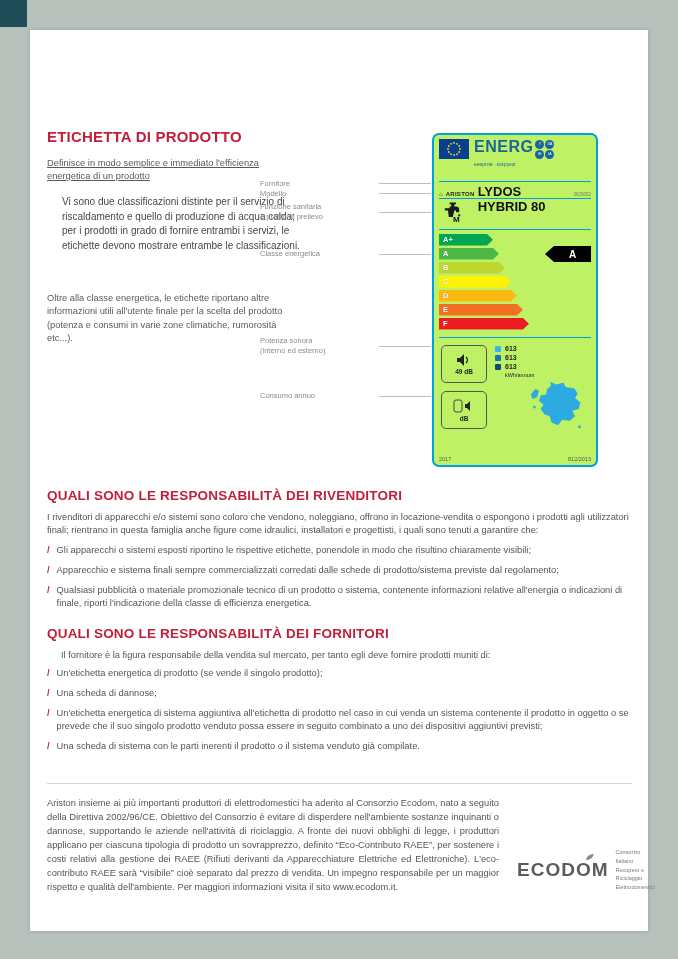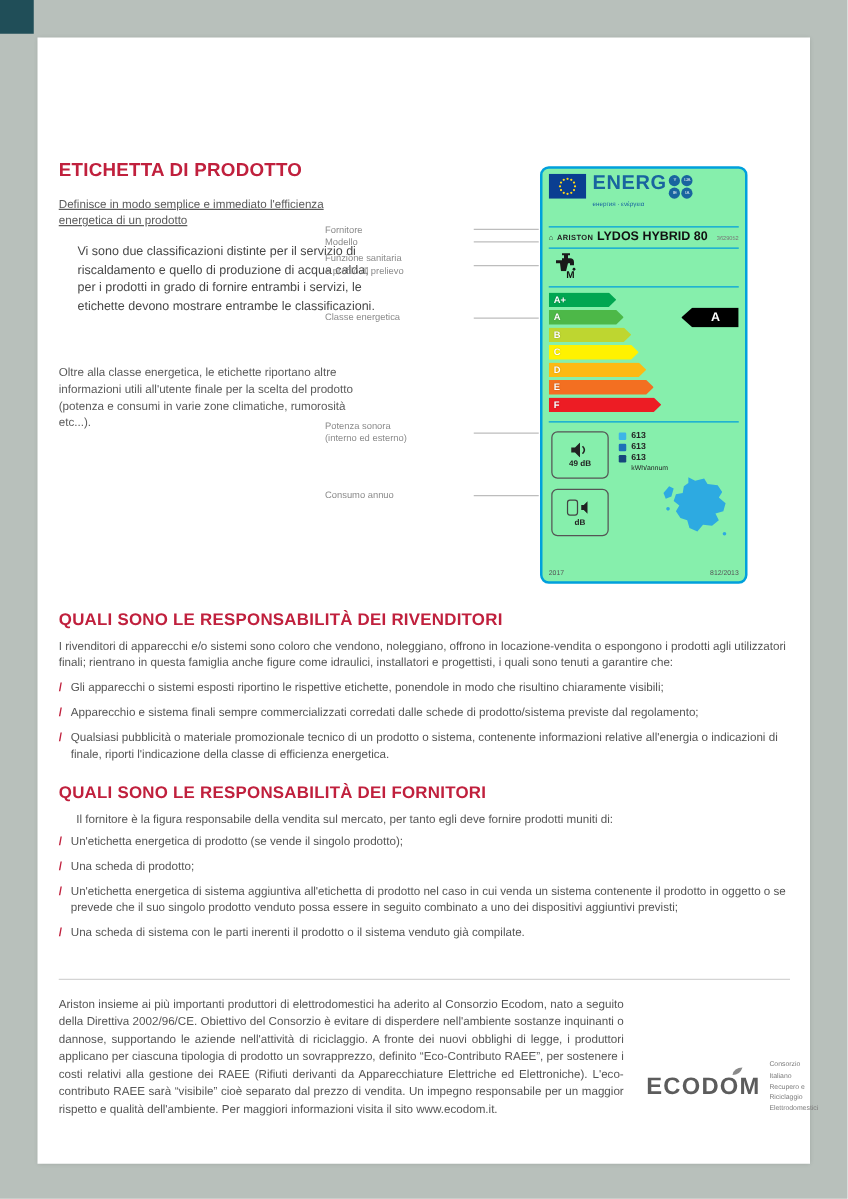--- a/index.html
+++ b/index.html
@@ -12,36 +12,36 @@
   .corner-square{position:absolute;left:0;top:0;width:27px;height:27px;background:#204e58;}
   .page{position:absolute;left:30px;top:30px;width:618px;height:901px;background:#ffffff;box-shadow:0 0 4px rgba(0,0,0,.15);}
 
   
   .doc-title{position:absolute;left:17px;top:98px;font-size:15px;font-weight:700;color:#c0203d;letter-spacing:.2px;}
   .lead{position:absolute;left:17px;top:127px;width:228px;font-size:9.3px;color:#5a5a5a;line-height:1.4;text-decoration:underline;}
   .emphasis{position:absolute;left:17px;top:165px;width:245px;font-size:10px;font-weight:400;color:#474747;line-height:1.45;margin-left:15px;}
   .more{position:absolute;left:17px;top:262px;width:248px;font-size:9.3px;color:#5a5a5a;line-height:1.45;}
 
   
-  .energy-label{position:absolute;left:402px;top:103px;width:166px;height:334px;background:#86efac;
+  .energy-label{position:absolute;left:402px;top:103px;width:166px;height:334px;background:#bef264;
     border:2px solid #00a0dc;border-radius:7px;box-sizing:border-box;padding:4px 5px 3px 5px;
     display:flex;flex-direction:column;}
   .el-header{display:flex;gap:5px;align-items:flex-start;height:40px;}
   .el-energ{display:flex;flex-direction:column;}
   .energ-row{display:flex;align-items:flex-start;gap:2px;}
   .energ-word{font-size:16px;font-weight:700;color:#19649f;letter-spacing:.5px;line-height:1;}
   .energ-circles{display:grid;grid-template-columns:repeat(2,9px);grid-gap:1px;margin-top:1px;}
   .energ-circle{width:9px;height:9px;border-radius:50%;background:#19649f;color:#fff;font-size:3.5px;
     display:flex;align-items:center;justify-content:center;line-height:1;}
   .energ-sub{font-size:5px;color:#19649f;margin-top:2px;}
   .el-divider{border-top:1.5px solid #00a0dc;margin:2px 0;}
   .el-brand-row{display:flex;align-items:baseline;gap:3px;height:12px;}
   .brand-mark{font-size:6px;color:#222;}
   .brand{font-size:6px;font-weight:700;color:#222;letter-spacing:.3px;}
-  .model{font-size:10px;font-weight:700;color:#111;text-align:right;}
+  .model{font-size:13px;font-weight:700;color:#111;}
   .code{margin-left:auto;font-size:4.5px;color:#777;}
   .el-tap-row{height:26px;display:flex;flex-direction:column;align-items:flex-start;padding-left:3px;}
   .profile-letter{font-size:8px;font-weight:700;color:#111;margin-left:11px;margin-top:-2px;}
   .el-classes{position:relative;height:101px;margin-top:2px;}
   .class-arrow{height:11.5px;margin-bottom:2.5px;display:flex;align-items:center;padding-left:4px;color:#fff;
     font-size:7.5px;font-weight:700;line-height:1;text-shadow:0 0 1px rgba(0,0,0,.35);
     clip-path:polygon(0 0, calc(100% - 6px) 0, 100% 50%, calc(100% - 6px) 100%, 0 100%);}
   .rating-arrow{position:absolute;right:0;top:12px;width:46px;height:16px;background:#000;color:#fff;
     font-size:10px;font-weight:700;display:flex;align-items:center;justify-content:center;
     padding-left:9px;box-sizing:border-box;
@@ -254,21 +254,21 @@
 
   <div class="sec-heading" style="top:596px;">QUALI SONO LE RESPONSABILITÀ DEI FORNITORI</div>
   <div class="sec-intro" style="top:619px;padding-left:14px;">Il fornitore è la figura responsabile della vendita sul mercato, per tanto egli deve fornire prodotti muniti di:</div>
   <div class="bullets" style="top:637px;">
     <div class="bullet">
       <span class="mark">/</span>
       <span>Un'etichetta energetica di prodotto (se vende il singolo prodotto);</span>
     </div>
     <div class="bullet">
       <span class="mark">/</span>
-      <span>Una scheda di prodotto;</span>
+      <span>Una scheda di dannose;</span>
     </div>
     <div class="bullet">
       <span class="mark">/</span>
       <span>Un'etichetta energetica di sistema aggiuntiva all'etichetta di prodotto nel caso in cui venda un sistema contenente il prodotto in oggetto o se prevede che il suo singolo prodotto venduto possa essere in seguito combinato a uno dei dispositivi aggiuntivi previsti;</span>
     </div>
     <div class="bullet">
       <span class="mark">/</span>
       <span>Una scheda di sistema con le parti inerenti il prodotto o il sistema venduto già compilate.</span>
     </div>
   </div>

